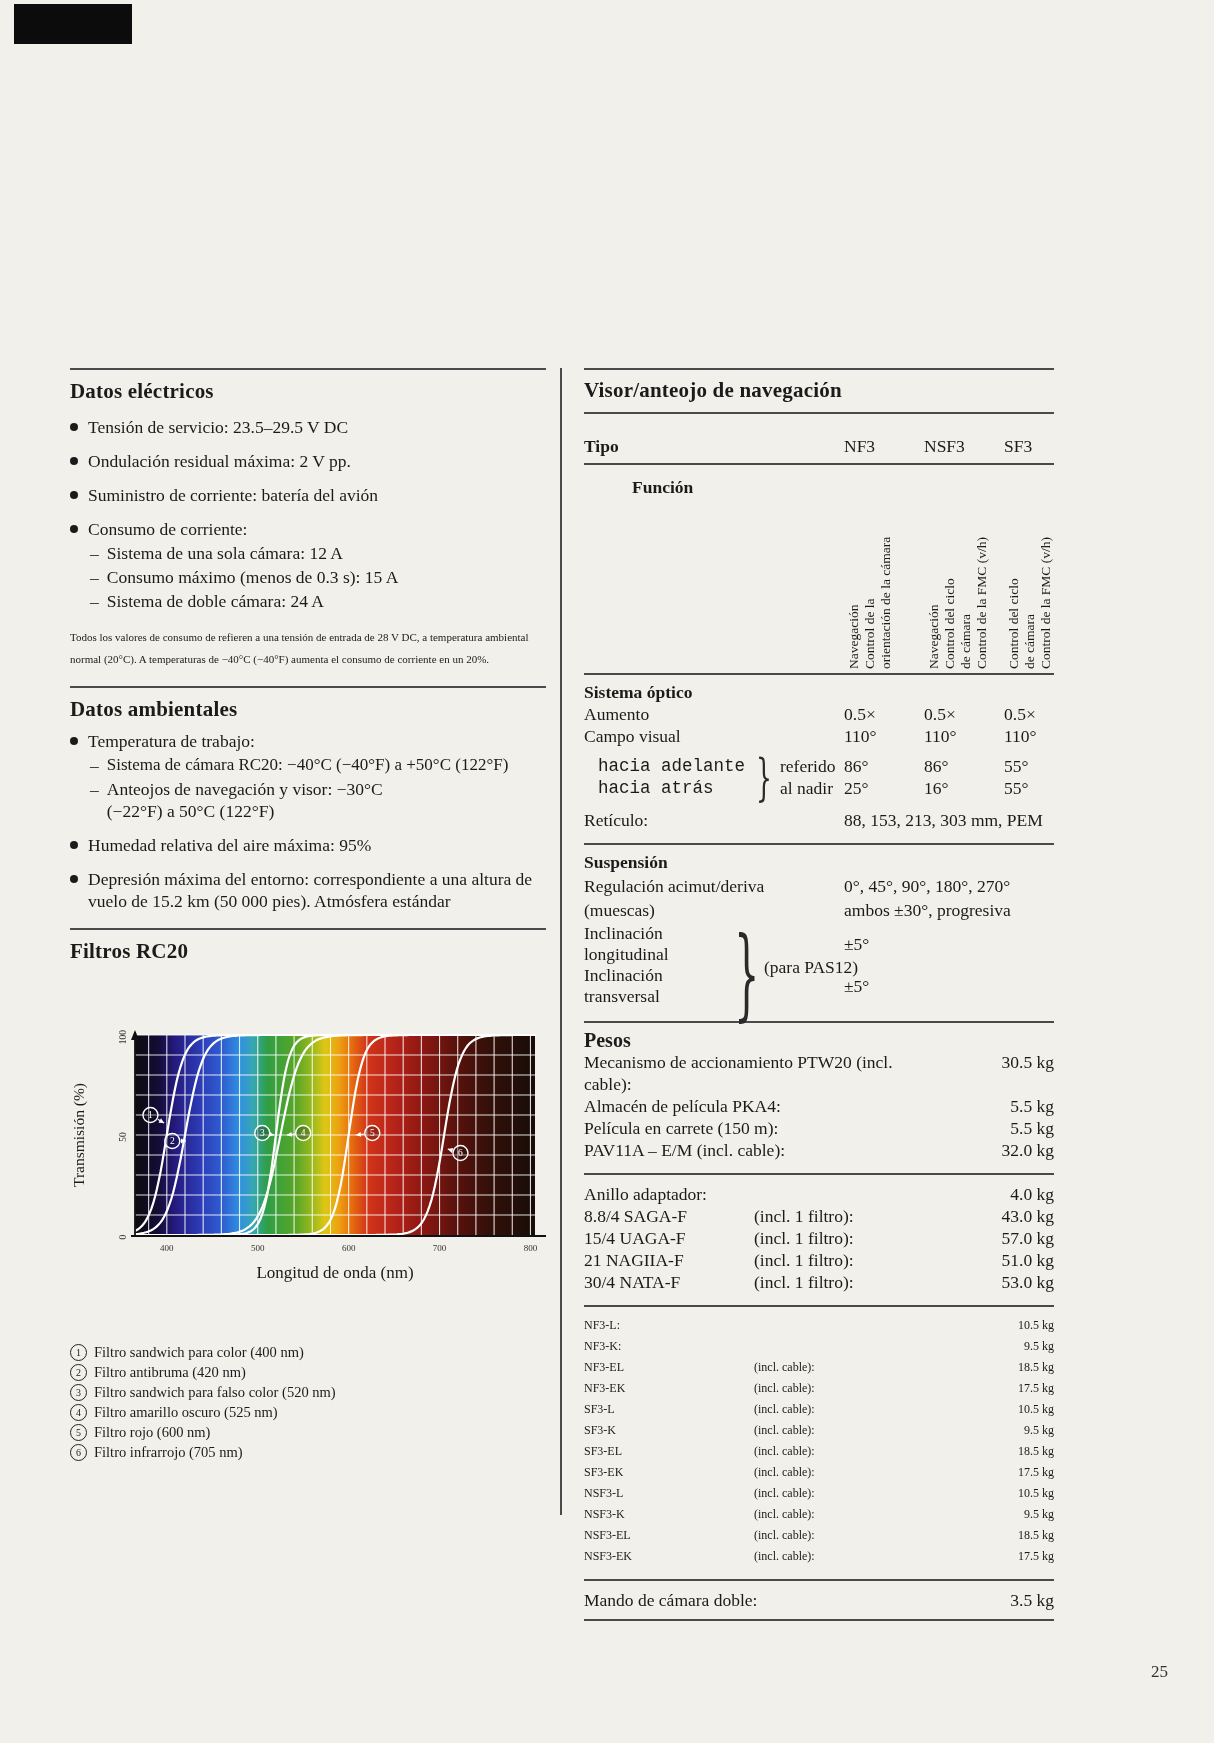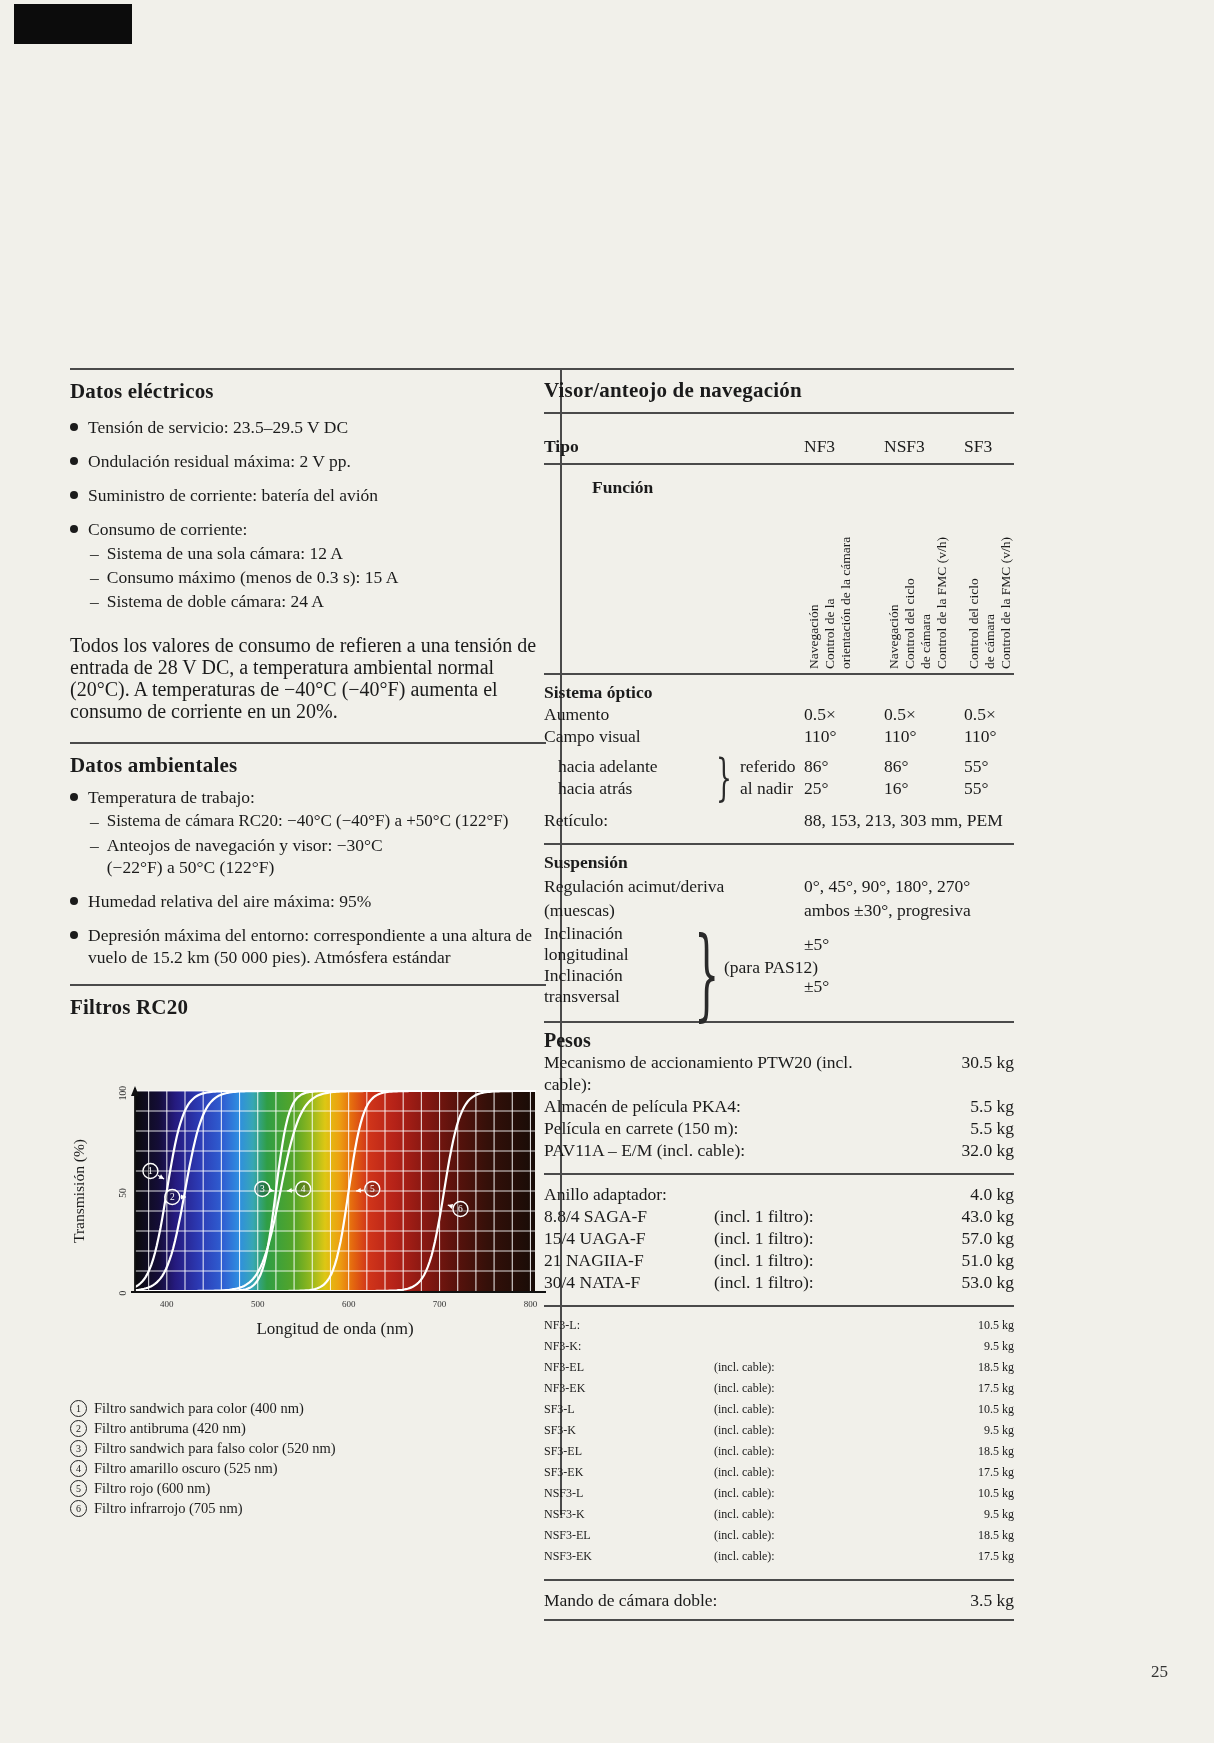--- a/index.html
+++ b/index.html
@@ -1,29 +1,29 @@
 <!DOCTYPE html>
 <html><head>
 <meta charset="utf-8">
 <style>
   html,body{margin:0;padding:0;}
   body{width:1214px;height:1743px;position:relative;background:#f1f0ea;
        font-family:"Liberation Serif","DejaVu Serif",serif;color:#1b1b1b;}
   .page{position:absolute;inset:0;overflow:hidden;}
   .scan-bar{position:absolute;left:14px;top:4px;width:118px;height:40px;background:#0c0c0c;}
   .col-left{position:absolute;left:70px;top:368px;width:476px;}
-  .col-right{position:absolute;left:544px;top:368px;width:470px;}
+  .col-right{position:absolute;left:584px;top:368px;width:470px;}
   .vdivider{position:absolute;left:560px;top:368px;width:2px;height:1147px;background:#4a4a4a;}
   .rule{border:none;border-top:2px solid #4a4a4a;height:0;margin:0;}
   h2{font-size:21px;margin:9px 0 8px;font-weight:bold;letter-spacing:.2px;}
   .bullet-row{display:flex;gap:10px;margin-top:12px;font-size:17.5px;line-height:22px;}
   .dot{flex:none;width:8px;height:8px;border-radius:50%;background:#1b1b1b;margin-top:7px;}
   .dash-row{display:flex;gap:8px;padding-left:20px;margin-top:2px;font-size:17.5px;line-height:22px;}
   .dash{flex:none;}
-  .para{margin-top:22px;font-size:20px;line-height:22px;}
+  .para{margin-top:14px;font-size:11px;line-height:22px;}
   .preline{white-space:pre-line;}
   
   .chart-wrap{margin-top:66px;position:relative;}
   .legend{margin-top:52px;}
   .legend-row{display:flex;align-items:center;gap:7px;margin-top:3px;font-size:14.5px;}
   .circ-num{flex:none;display:inline-flex;width:15px;height:15px;border:1.2px solid #222;
             border-radius:50%;align-items:center;justify-content:center;
             font-size:10px;line-height:1;background:transparent;}
   
   .rc-title{font-size:21px;margin:8px 0 9px;font-weight:bold;}
@@ -33,21 +33,21 @@
   .sec-h{font-weight:bold;font-size:17.5px;line-height:22px;margin-top:6px;}
   .funcion-row{position:relative;height:204px;margin-top:4px;}
   .funcion-row .lbl{position:absolute;left:0;top:0;font-weight:bold;font-size:17.5px;margin-left:48px;}
   .rotcell{position:absolute;bottom:4px;}
   .rot{position:absolute;left:0;bottom:0;transform-origin:left bottom;
        font-size:13.5px;line-height:16px;white-space:pre-line;width:186px;}
   .rot3{transform:translateX(50px) rotate(-90deg);}
   .rot4{transform:translateX(66px) rotate(-90deg);}
   .fov{position:relative;margin-top:8px;}
   .fov-row{display:grid;grid-template-columns:176px 20px 64px 80px 80px 1fr;font-size:17.5px;line-height:22px;}
-  .fov-row .l{padding-left:14px;}
+  .fov-row .l{padding-left:14px;font-family:Liberation Mono, monospace;}
   .brace2{position:absolute;left:172px;top:-6px;font-size:50px;color:#2a2a2a;
           transform:scaleX(.5) scaleY(1.0);transform-origin:left top;font-family:"DejaVu Serif",serif;}
   .retic-row{display:grid;grid-template-columns:260px 1fr;margin-top:10px;font-size:17.5px;line-height:22px;}
   .susp{position:relative;}
   .susp-az{display:grid;grid-template-columns:260px 1fr;font-size:17.5px;line-height:22px;margin-top:2px;}
   .susp-inc{position:relative;margin-top:2px;}
   .inc-row{display:grid;grid-template-columns:260px 1fr;font-size:17.5px;line-height:21px;}
   .inc-row .val{align-self:center;}
   .brace4{position:absolute;left:150px;top:-8px;font-size:100px;color:#2a2a2a;
           transform:scaleX(.4);transform-origin:left top;font-family:"DejaVu Serif",serif;}

